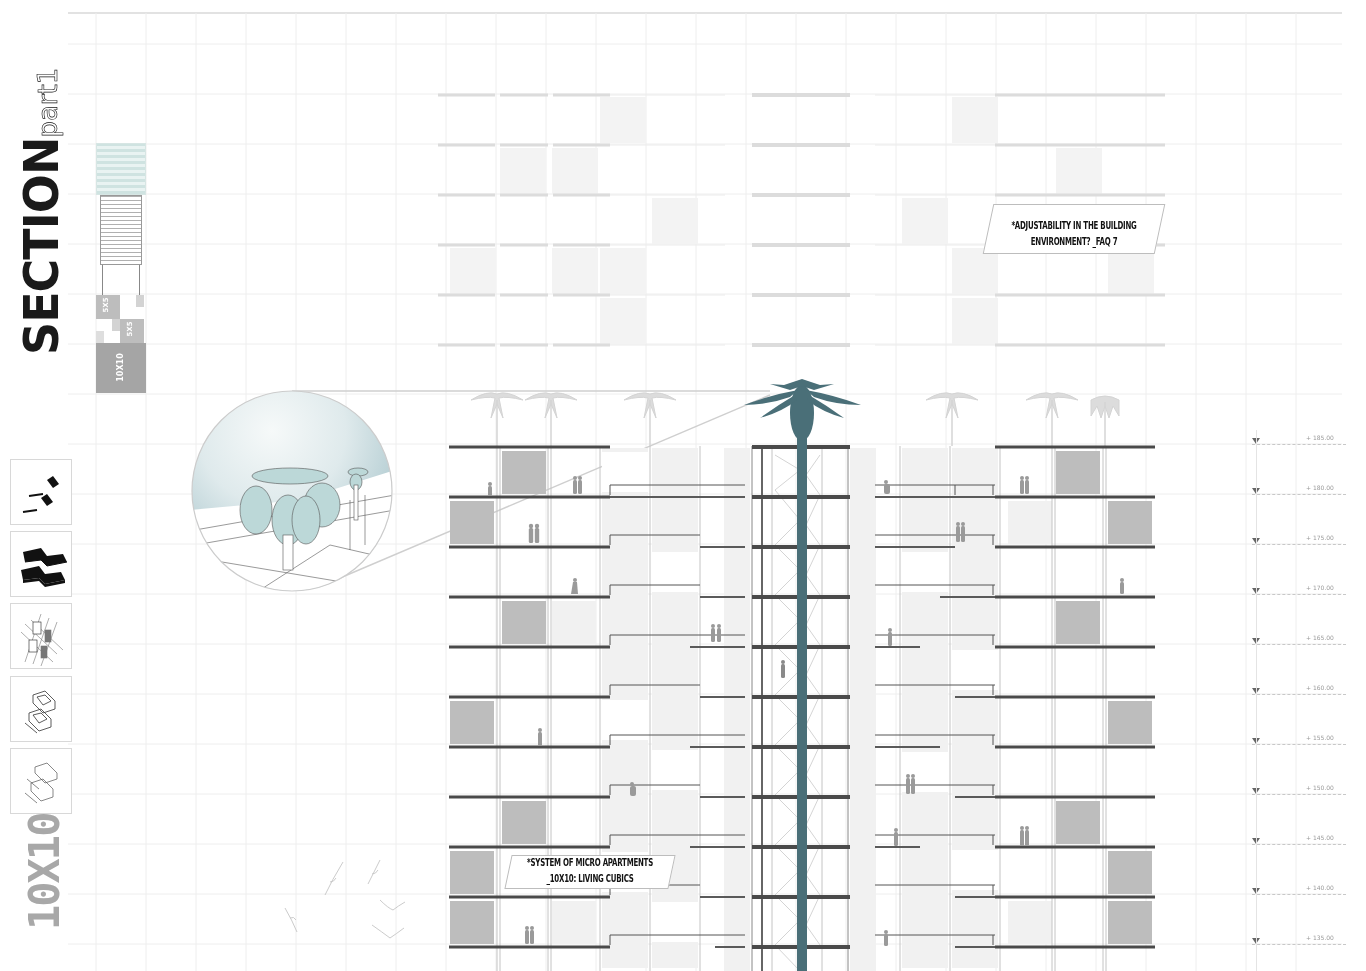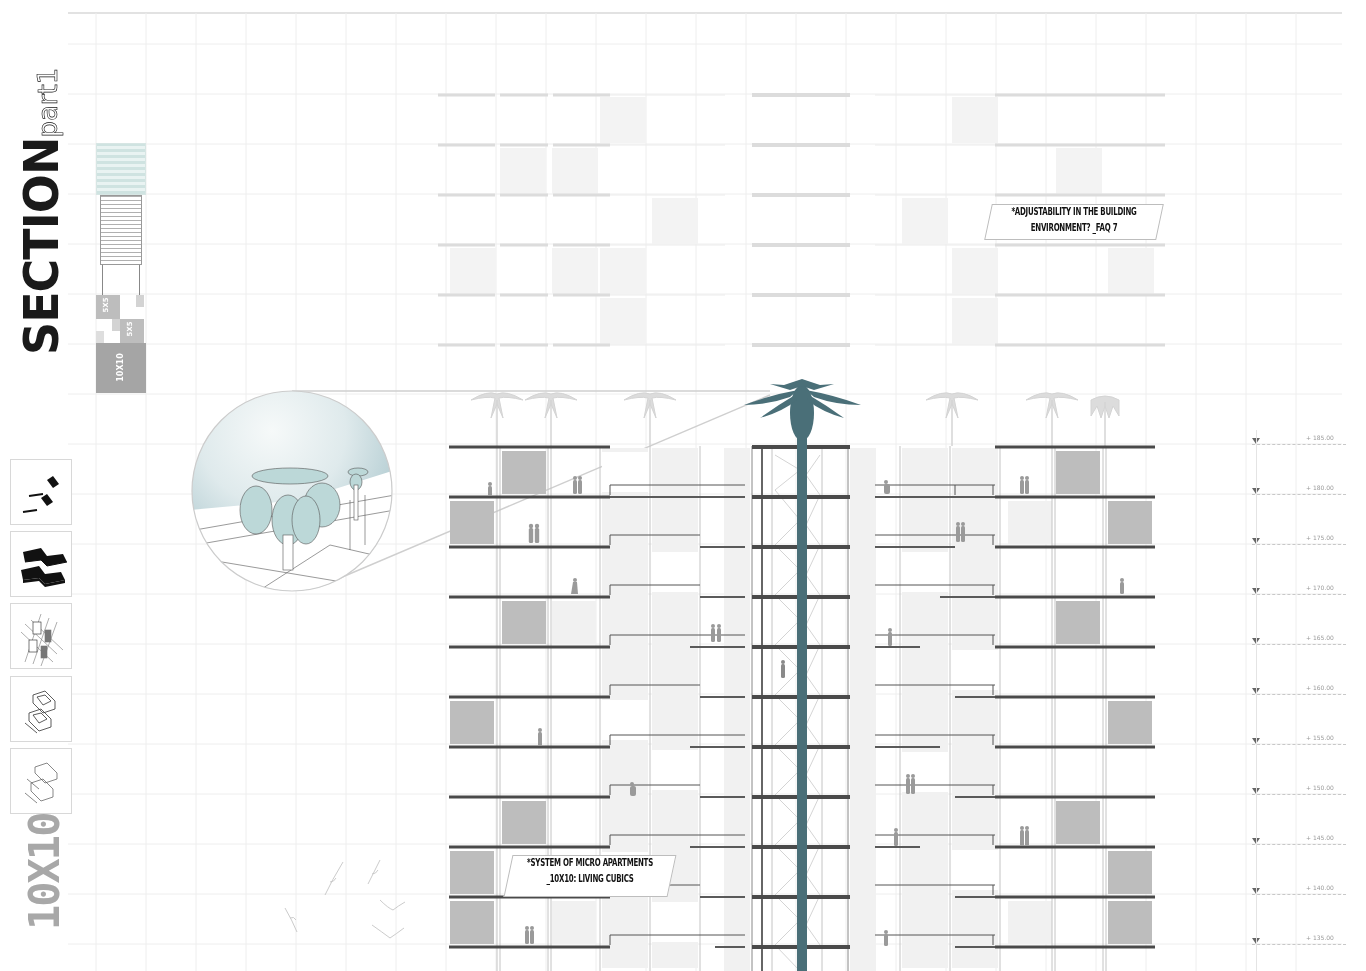--- a/index.html
+++ b/index.html
@@ -525,26 +525,26 @@
     <path d="M20,34 L32,30 L42,40 L42,48 L30,52 L20,42Z"></path>
     <line x1="16" y1="30" x2="28" y2="40"></line>
     <line x1="14" y1="44" x2="26" y2="54"></line>
   </svg>
 </div>
 
 <div class="brand-wrap">
   <div class="brand-rot">10X10</div>
 </div>
 
-<div class="callout" style="left:988px;top:204px;width:172px;height:36px;padding-top:0;">
+<div class="callout" style="left:988px;top:204px;width:172px;height:36px;padding-top:14px;">
   <div class="bg"></div>
   <div class="txt">*ADJUSTABILITY IN THE BUILDING</div>
   <div class="txt">ENVIRONMENT? _FAQ 7</div>
 </div>
-<div class="callout" style="left:508px;top:855px;width:164px;height:42px;">
+<div class="callout" style="left:508px;top:855px;width:164px;height:34px;">
   <div class="bg"></div>
   <div class="txt">*SYSTEM OF MICRO APARTMENTS</div>
   <div class="txt">_10X10: LIVING CUBICS</div>
 </div>
 
 <div class="abs" style="left:0;top:0;width:0;height:0;">
   <div class="lvl" style="top:436px;">
       <span class="tri"></span>
       <span class="line"></span>
       <span class="val">+ 185.00</span>

